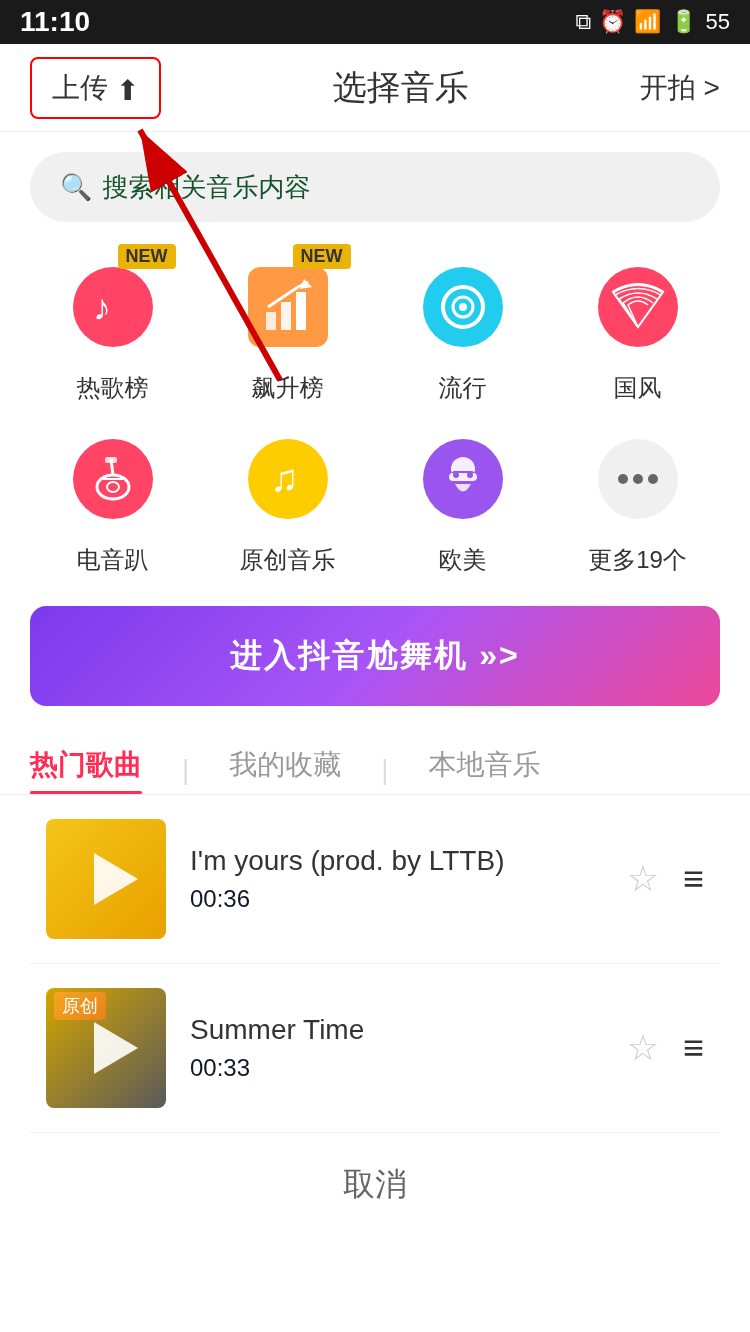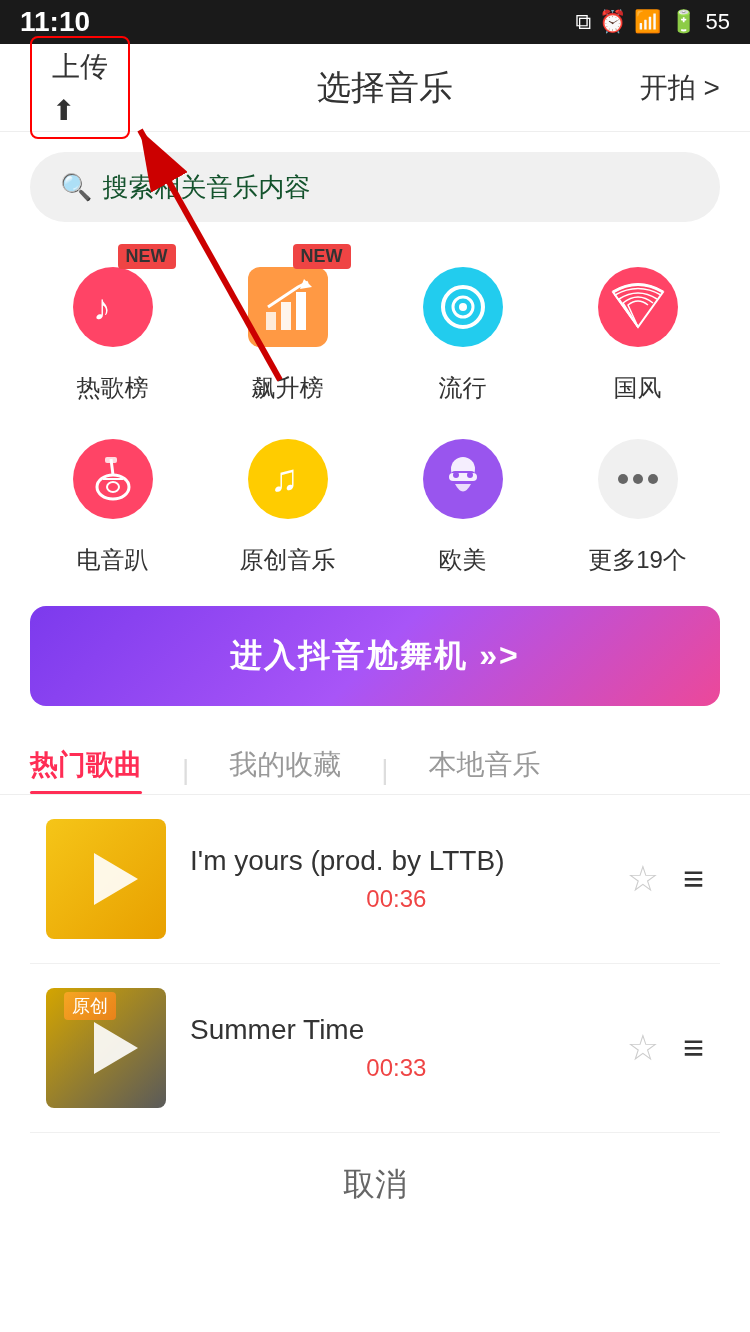--- a/index.html
+++ b/index.html
@@ -39,29 +39,28 @@
       height: 88px;
       display: flex;
       align-items: center;
       justify-content: space-between;
       padding: 0 30px;
       border-bottom: 1px solid #eee;
       position: relative;
     }
     .nav-upload {
       display: flex;
-      align-items: flex-start;
+      align-items: flex-end;
       gap: 8px;
       border: 2px solid red;
       padding: 10px 20px;
       border-radius: 8px;
       font-size: 28px;
       color: #333;
       cursor: pointer;
-      flex-direction: column;
     }
     .nav-title {
       font-size: 34px;
       color: #333;
       font-weight: 500;
     }
     .nav-start {
       font-size: 28px;
       color: #333;
       cursor: pointer;
@@ -115,21 +114,21 @@
       position: relative;
     }
     .category-label {
       font-size: 24px;
       color: #333;
     }
     .new-badge {
       position: absolute;
       top: -8px;
       right: -8px;
-      background: #ef4444;
+      background: #eab308;
       color: #333;
       font-size: 18px;
       font-weight: bold;
       padding: 2px 8px;
       border-radius: 4px;
       z-index: 10;
     }
 
     
     .icon-hot { 
@@ -308,21 +307,21 @@
       height: 44px;
       border-left: 44px solid rgba(255,255,255,0.9);
       border-top: 26px solid transparent;
       border-bottom: 26px solid transparent;
       position: relative;
       left: 10px;
     }
     .original-badge {
       position: absolute;
       top: 4px;
-      left: 18px;
+      left: 8px;
       background: linear-gradient(135deg, #f5a623, #e8821a);
       color: #fff;
       font-size: 18px;
       padding: 2px 8px;
       border-radius: 4px;
     }
     .song-info {
       flex: 1;
     }
     .song-title {
@@ -331,22 +330,21 @@
       font-weight: 500;
       margin-bottom: 8px;
     }
     .song-artist {
       font-size: 24px;
       color: #999;
       margin-bottom: 8px;
     }
     .song-duration {
       font-size: 24px;
-      color: #ef4444;
-      text-align: center;
+      color: #0f172a;
     }
     .song-actions {
       display: flex;
       align-items: center;
       gap: 24px;
     }
     .action-star {
       font-size: 36px;
       color: #ccc;
       cursor: pointer;

